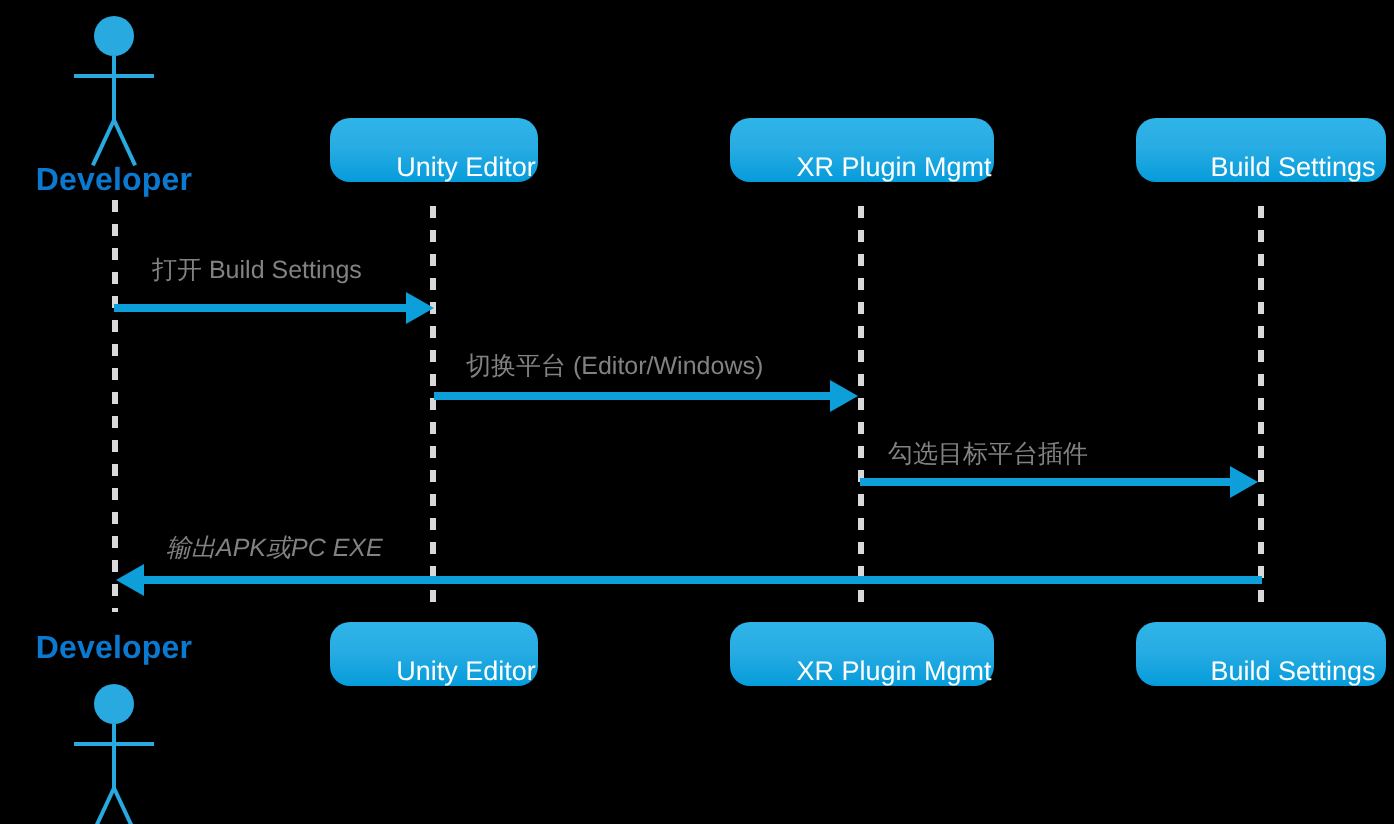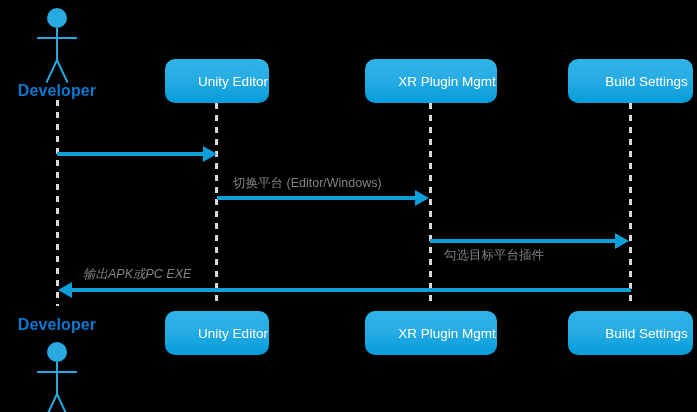--- a/index.html
+++ b/index.html
@@ -76,27 +76,27 @@
     color: #0b79cf;
     font-size: 16px;
     font-weight: bold;
     letter-spacing: 0.1px;
     white-space: nowrap;
   }
 
   
   .participant {
     position: absolute;
-    height: 44px;
+    height: 32px;
     border-radius: 10px;
     background: linear-gradient(to bottom, #2fb4e8 0%, #28ace3 45%, #059cdb 100%);
     color: #ffffff;
     font-size: 13.5px;
     display: flex;
-    align-items: center;
+    align-items: flex-end;
     justify-content: center;
     box-sizing: border-box;
     white-space: nowrap;
     padding-left: 32px;
   }
 
   
   .lifeline {
     position: absolute;
     width: 3px;
@@ -160,28 +160,29 @@
   </div>
   <div class="participant" style="left:568px; top:59px; width:125px;">
     <span>Build Settings</span>
   </div>
 
   <div class="lifeline" style="left:56px; top:100px; height:206px;"></div>
   <div class="lifeline" style="left:215px; top:103px; height:203px;"></div>
   <div class="lifeline" style="left:429px; top:103px; height:203px;"></div>
   <div class="lifeline" style="left:629px; top:103px; height:203px;"></div>
 
+  <div class="msg-label" style="left:76px; top:127px;">打开 Build Settings</div>
   <div class="msg-line" style="left:57px; top:152px; width:148px;"></div>
   <div class="msg-head right" style="left:203px; top:146px;"></div>
 
   <div class="msg-label" style="left:233px; top:175px;">切换平台 (Editor/Windows)</div>
   <div class="msg-line" style="left:217px; top:196px; width:199px;"></div>
   <div class="msg-head right" style="left:415px; top:190px;"></div>
 
-  <div class="msg-label" style="left:444px; top:219px;margin-top:28px;">勾选目标平台插件</div>
+  <div class="msg-label" style="left:444px; top:219px;">勾选目标平台插件</div>
   <div class="msg-line" style="left:430px; top:239px; width:186px;"></div>
   <div class="msg-head right" style="left:615px; top:233px;"></div>
 
   <div class="msg-label" style="left:83px; top:266px;font-style:italic;">输出APK或PC EXE</div>
   <div class="msg-line" style="left:70px; top:288px; width:561px;"></div>
   <div class="msg-head left" style="left:58px; top:282px;"></div>
 
   <div class="participant" style="left:165px; top:311px; width:104px;">
     <span>Unity Editor</span>
   </div>

